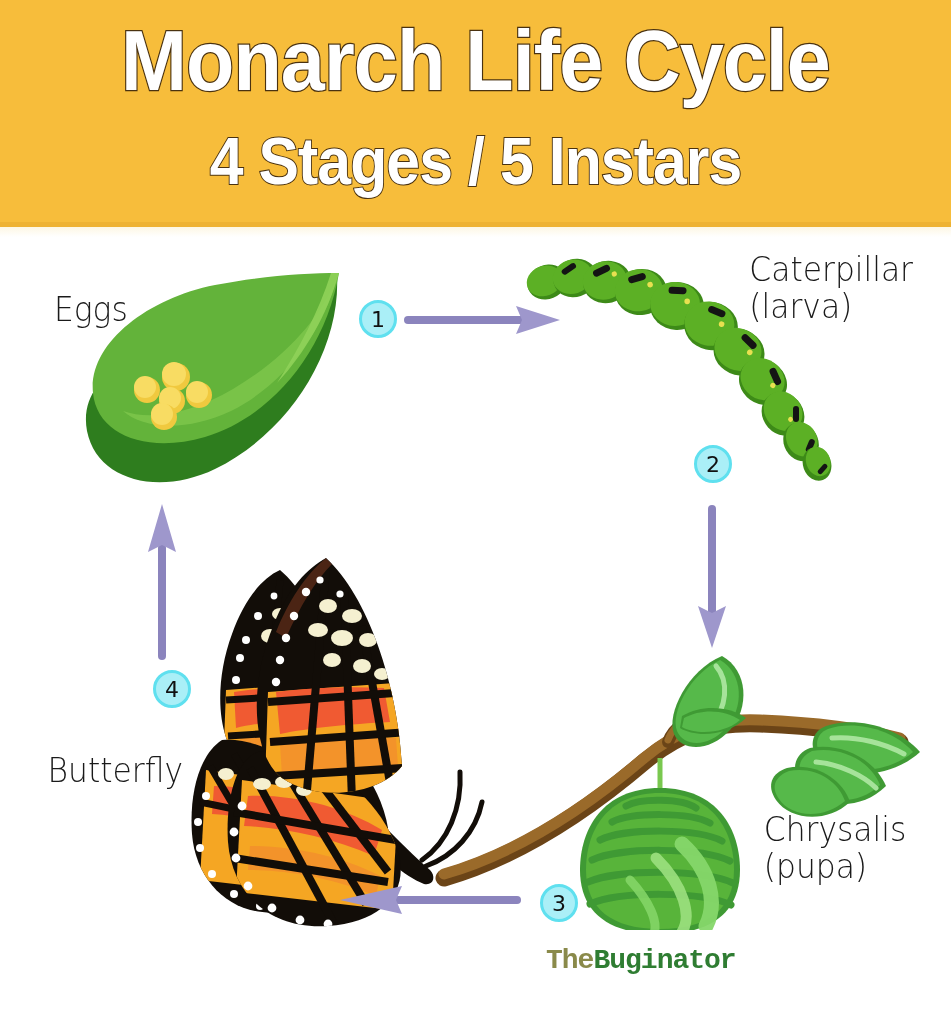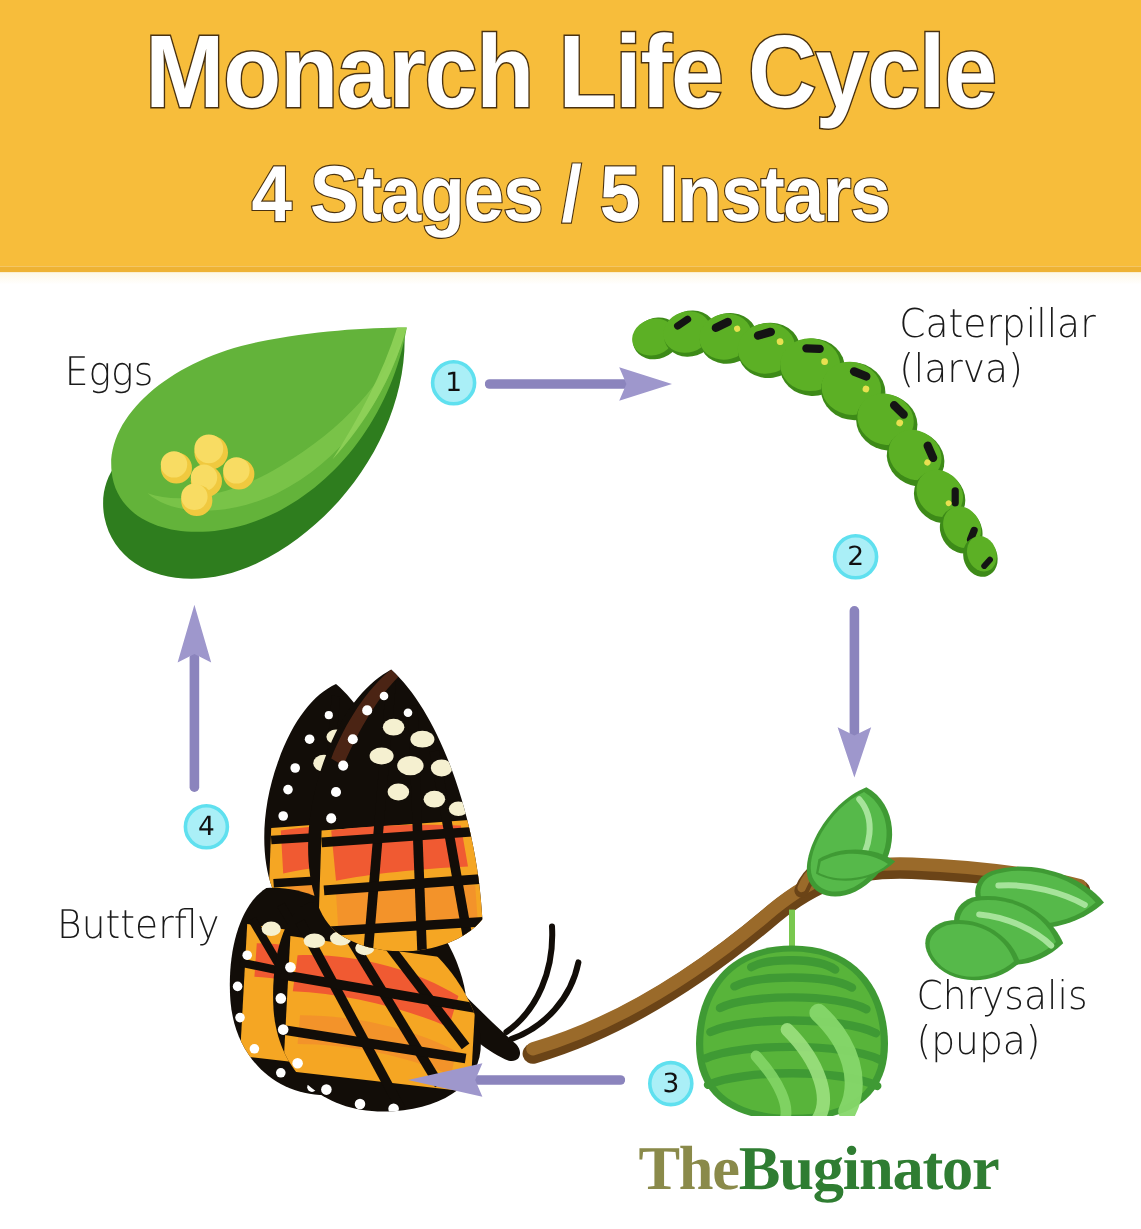--- a/index.html
+++ b/index.html
@@ -113,24 +113,24 @@
   
   .illus { position: absolute; }
   #leaf-eggs     { left: 75px;  top: 265px; }
   #caterpillar   { left: 525px; top: 240px; }
   #branch-pupa   { left: 430px; top: 630px; }
   #butterfly     { left: 130px; top: 540px; }
 
   
   #logo {
     position: absolute;
-    left: 532px;
+    left: 546px;
     top: 945px;
-    font-family: Liberation Serif, serif;
-    font-size: 52px;
+    font-family: Liberation Mono, monospace;
+    font-size: 28px;
     font-weight: bold;
     letter-spacing: -1px;
     white-space: nowrap;
   }
   #logo-the { color: #8a8a4a; }
   #logo-bug { color: #2f7d32; }
 </style>
 </head>
 <body>
 

